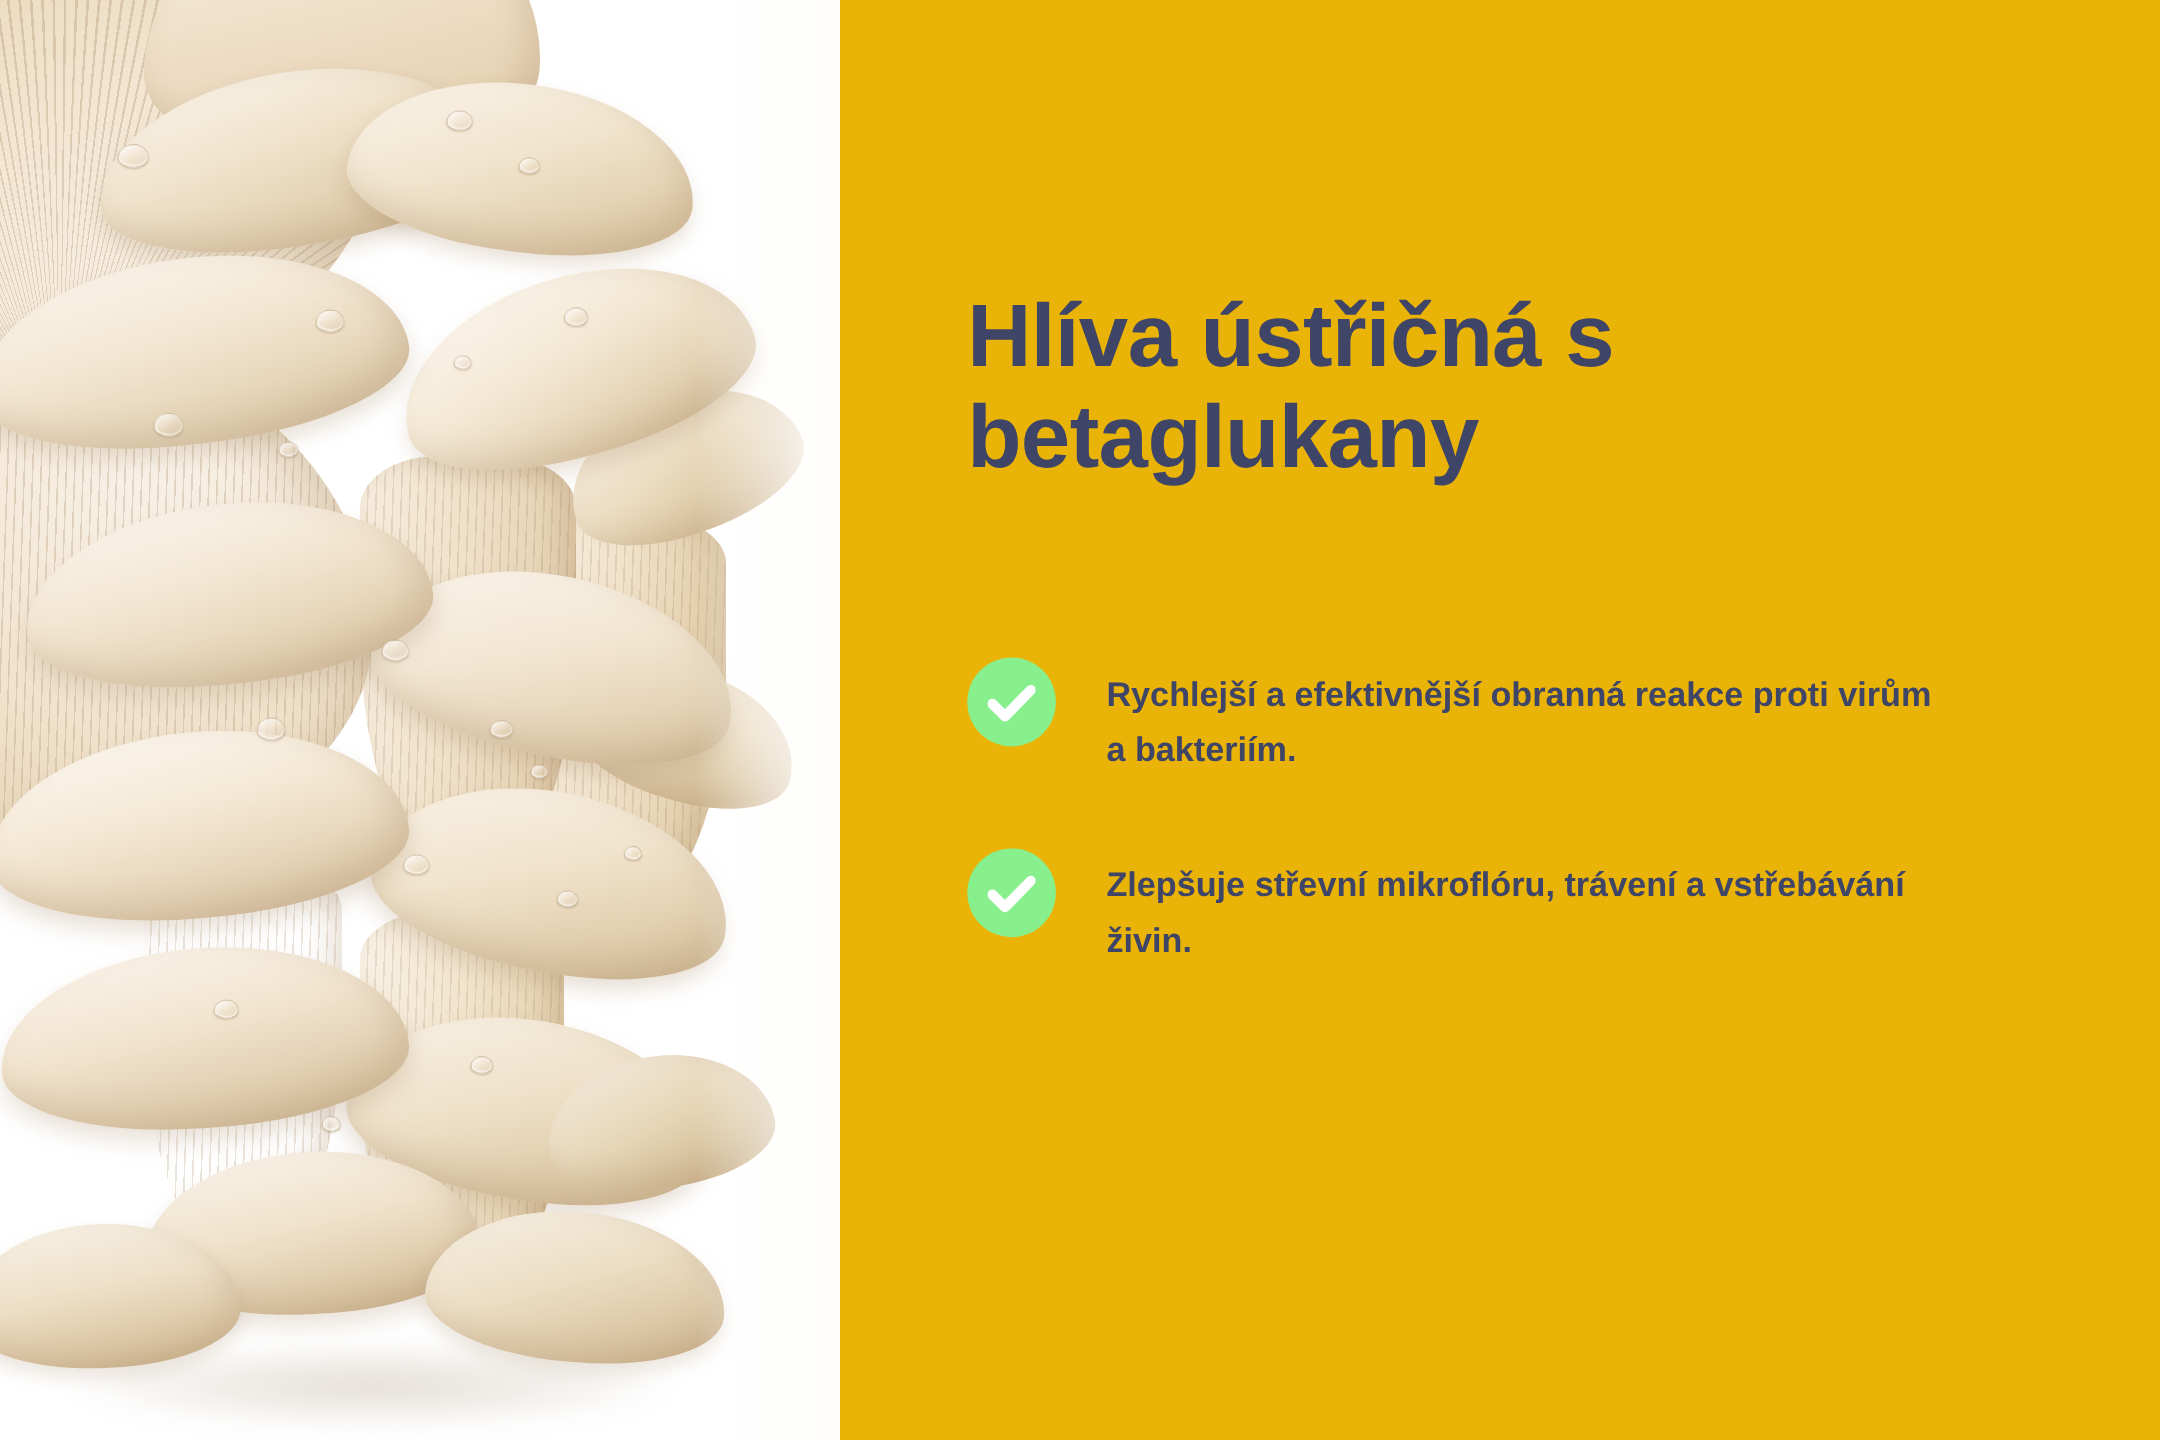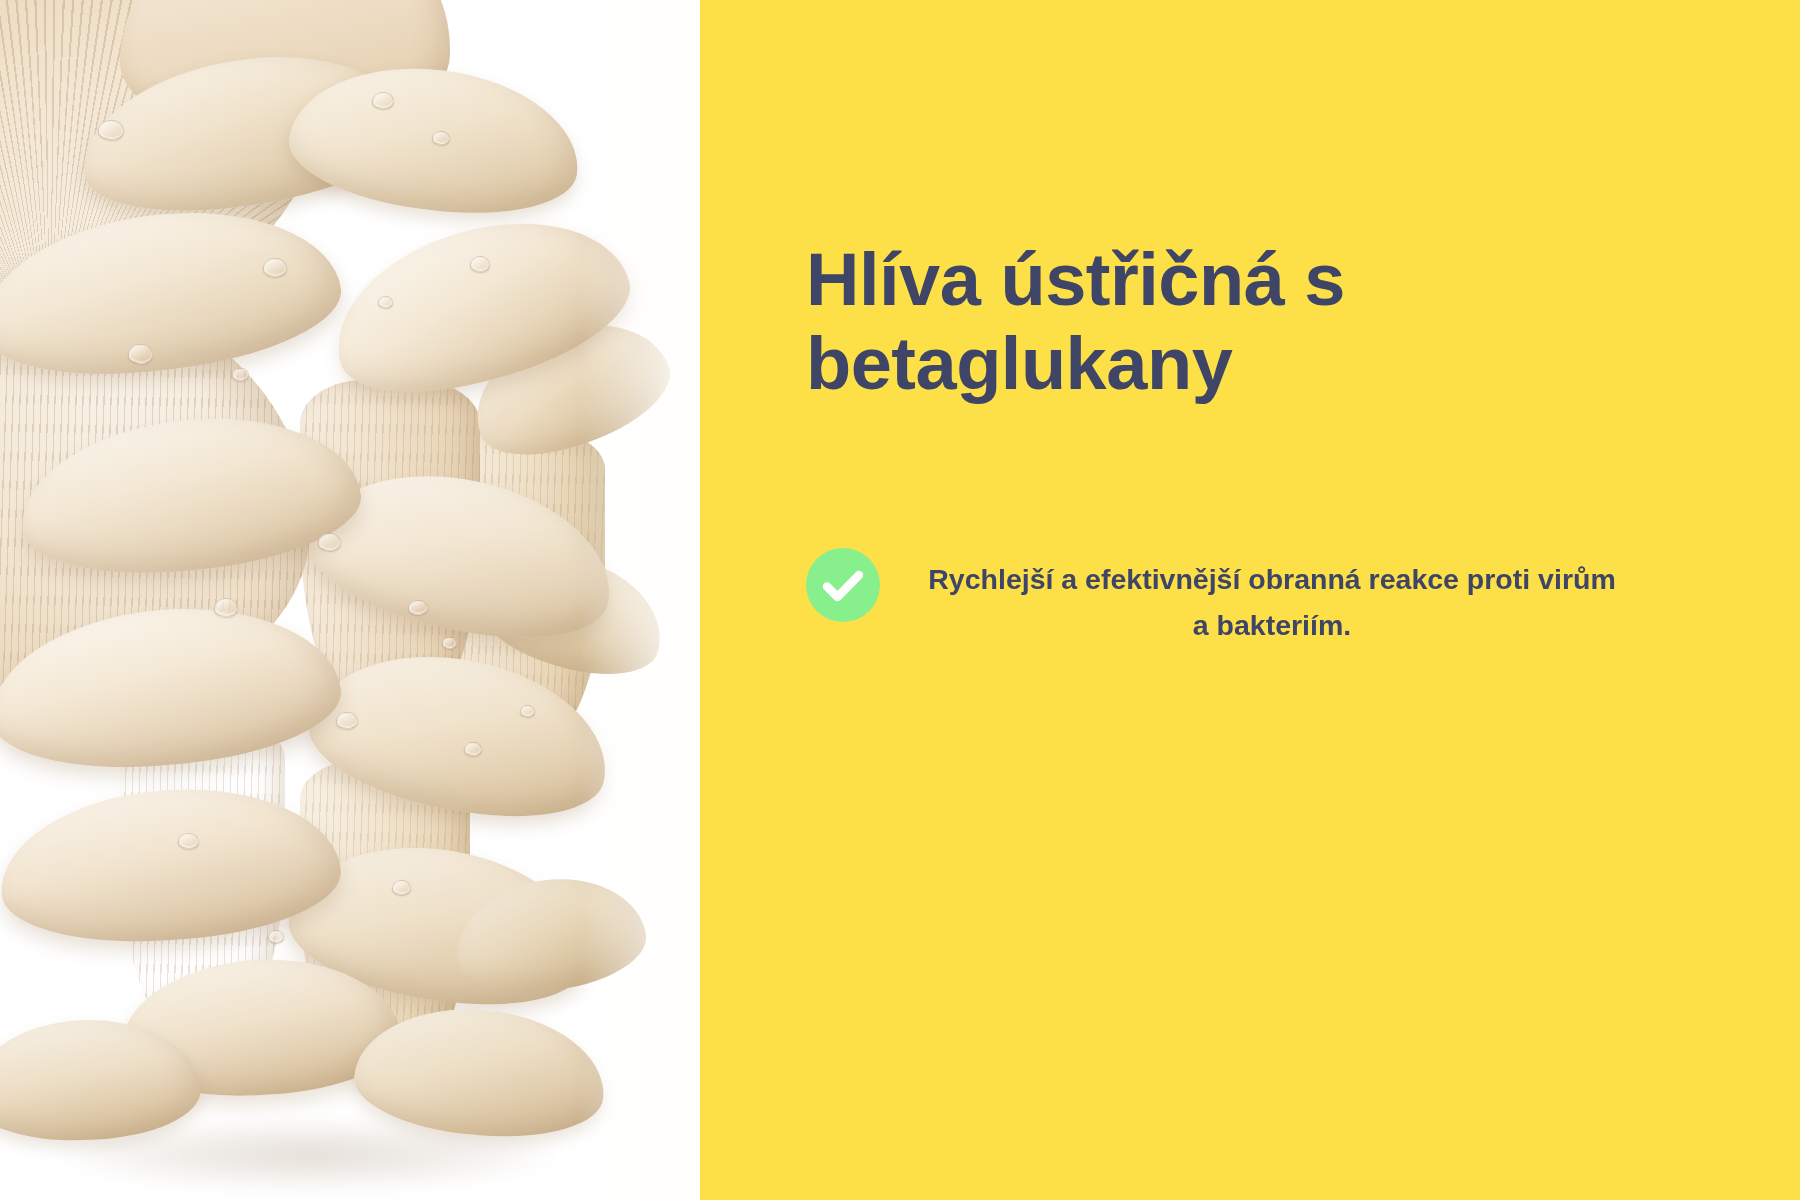--- a/index.html
+++ b/index.html
@@ -2,21 +2,21 @@
 <html><head>
 <meta charset="utf-8">
 <style>
   * { margin:0; padding:0; box-sizing:border-box; }
   html,body { width:1800px; height:1200px; overflow:hidden; }
   body {
     font-family:"Liberation Sans", sans-serif;
     background:#fdfcfa;
     position:relative;
   }
-  #stage { position:relative; width:1800px; height:1200px; background:#fde047; overflow:hidden; }
+  #stage { position:relative; width:1800px; height:1200px; background:#eab308; overflow:hidden; }
 
   
   .photo {
     position:absolute; left:0; top:0; width:700px; height:1200px;
     background:#ffffff;
     overflow:hidden;
   }
   .photo::after{
     content:""; position:absolute; right:-70px; top:0; bottom:0; width:190px;
     background:linear-gradient(to right, rgba(255,255,255,0) 0%, #fffefc 58%, #fdfcfa 100%);
@@ -69,21 +69,21 @@
   .bullet{ display:flex; align-items:flex-start; margin-bottom:63px; }
   .bullet:last-child{ margin-bottom:0; }
   .tick{
     flex:0 0 auto; width:74px; height:74px; border-radius:50%;
     background:#88ef8d; position:relative; margin-top:-4px;
   }
   .tick svg{ position:absolute; left:17px; top:22px; }
   .btext{
     margin-left:42px; color:#3e4566; font-weight:700;
     font-size:28.5px; line-height:1.62; max-width:700px;
-    padding-top:4px; white-space:pre-line;text-align:center;
+    padding-top:4px; white-space:pre-line;
   }
 </style>
 </head>
 <body style="background: rgb(253, 252, 250);">
 
 <div id="stage">
 
   <div class="photo">
     <div class="shadowpool"></div>
 
@@ -236,16 +236,24 @@
       <div class="bullet">
         <span class="tick" style="background: rgb(136, 239, 141);">
           <svg width="40" height="32" viewBox="0 0 40 32" aria-hidden="true">
             <path d="M4 16.5 L14.5 27 L36 5" fill="none" stroke="#ffffff" stroke-width="8.5" stroke-linecap="round" stroke-linejoin="round"></path>
           </svg>
         </span>
         <span class="btext" style="color: rgb(62, 69, 102);"> Rychlejší a efektivnější obranná reakce proti virům a bakteriím.</span>
       </div>
 
 
+      <div class="bullet">
+        <span class="tick" style="background: rgb(136, 239, 141);">
+          <svg width="40" height="32" viewBox="0 0 40 32" aria-hidden="true">
+            <path d="M4 16.5 L14.5 27 L36 5" fill="none" stroke="#ffffff" stroke-width="8.5" stroke-linecap="round" stroke-linejoin="round"></path>
+          </svg>
+        </span>
+        <span class="btext" style="color: rgb(62, 69, 102);">Zlepšuje střevní mikroflóru, trávení a vstřebávání živin.</span>
+      </div>
 
     </div>
   </div>
 </div>
 
 </body></html>

